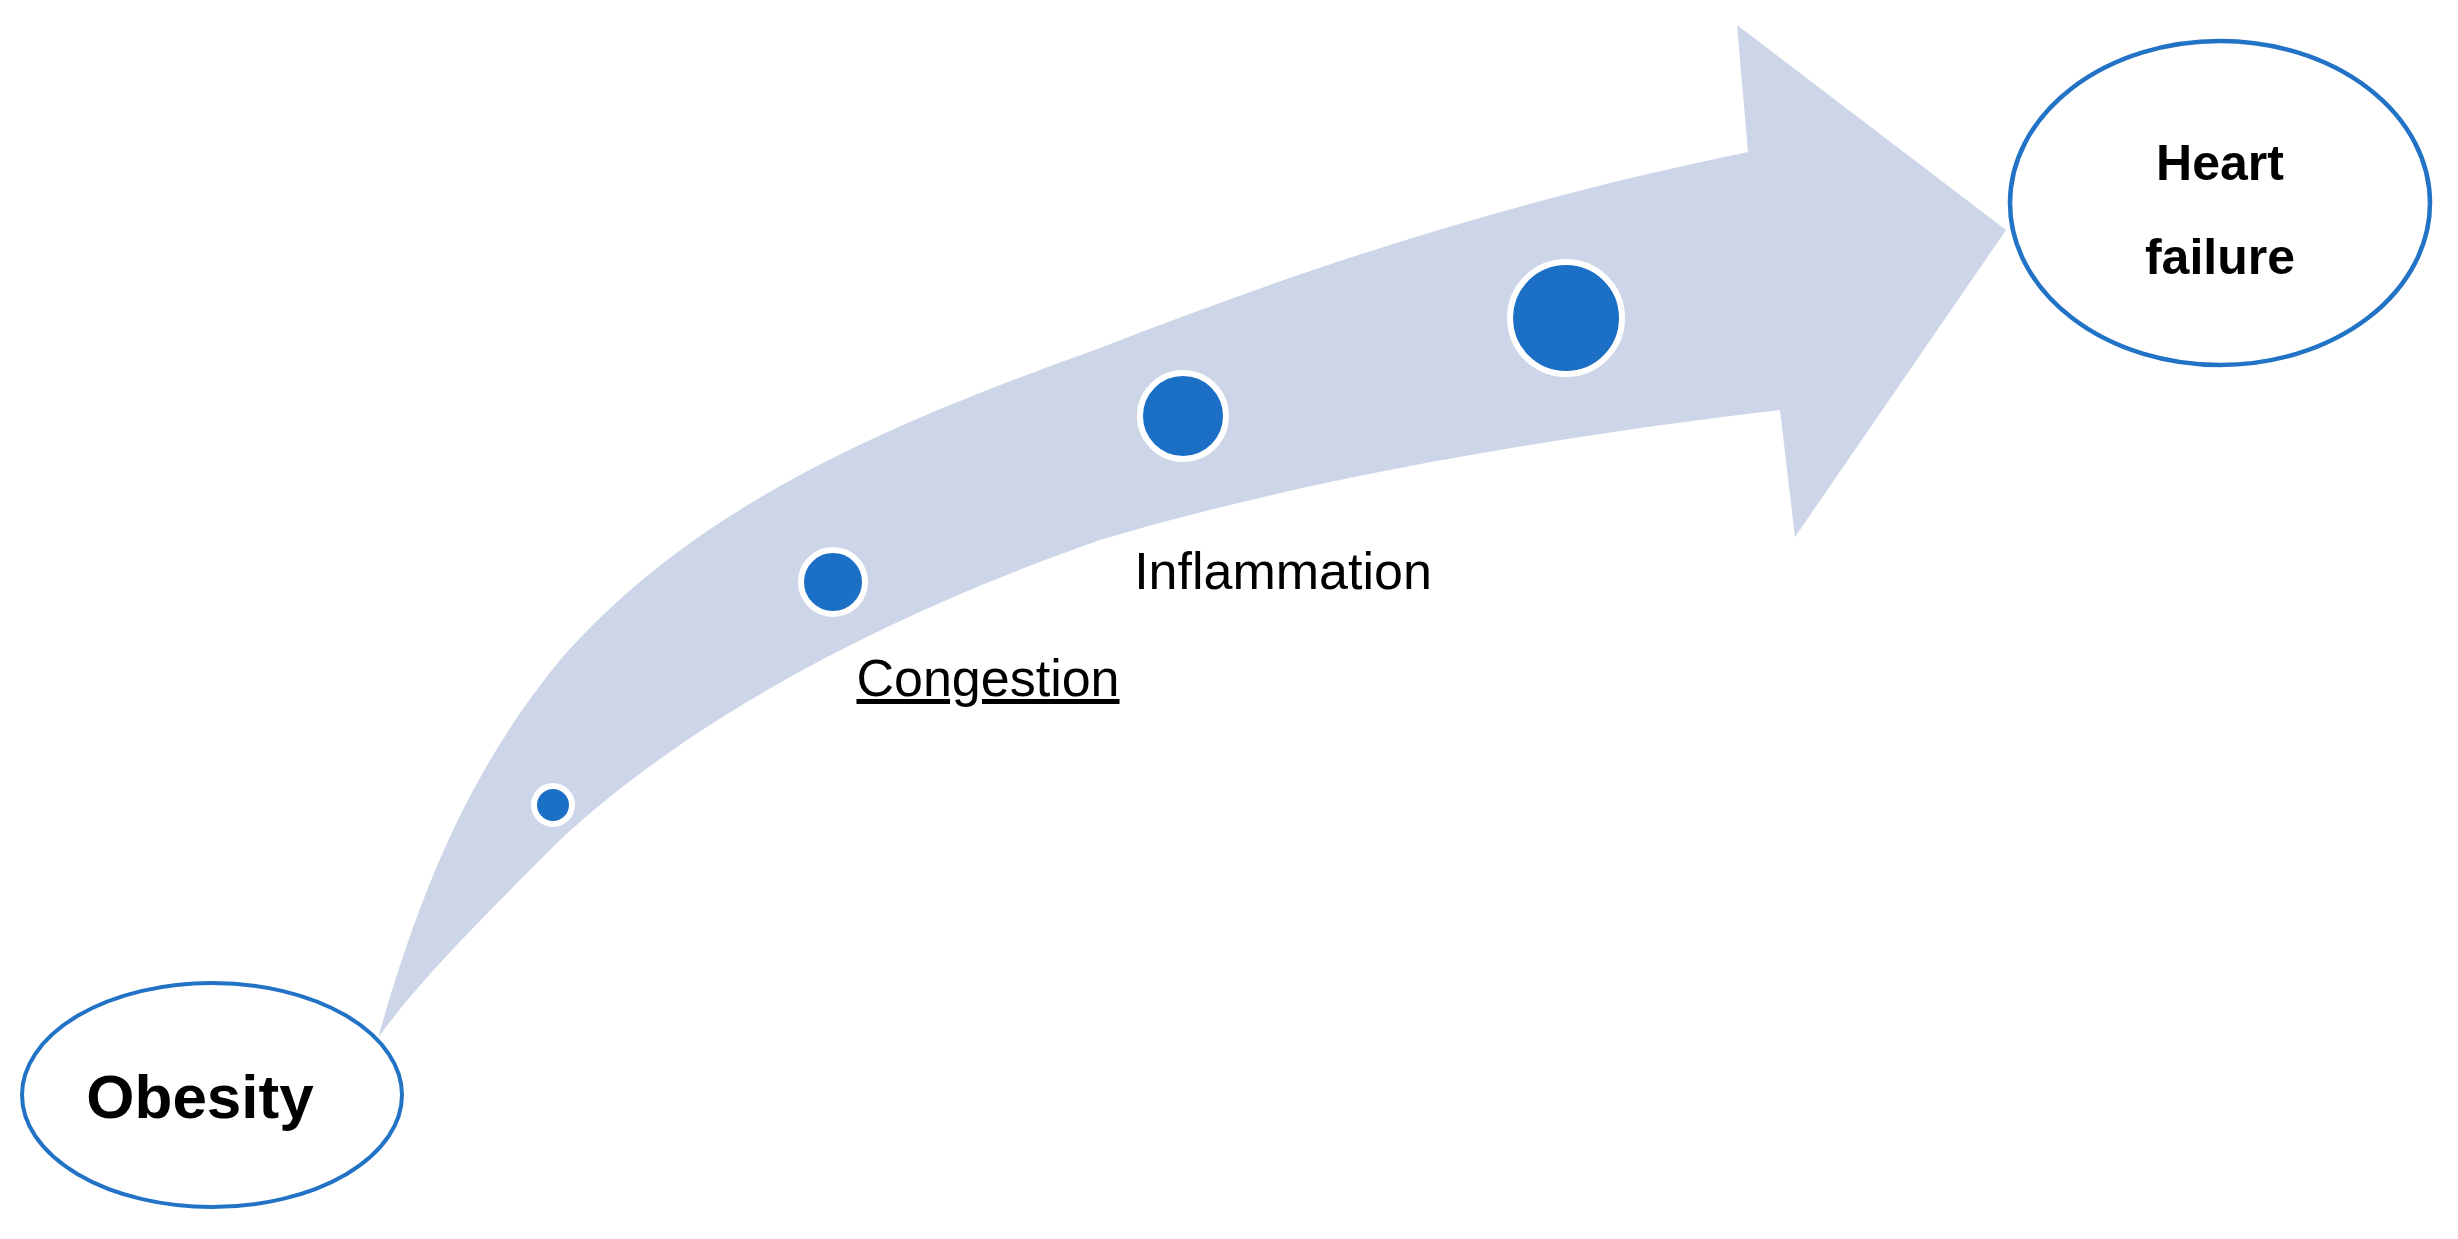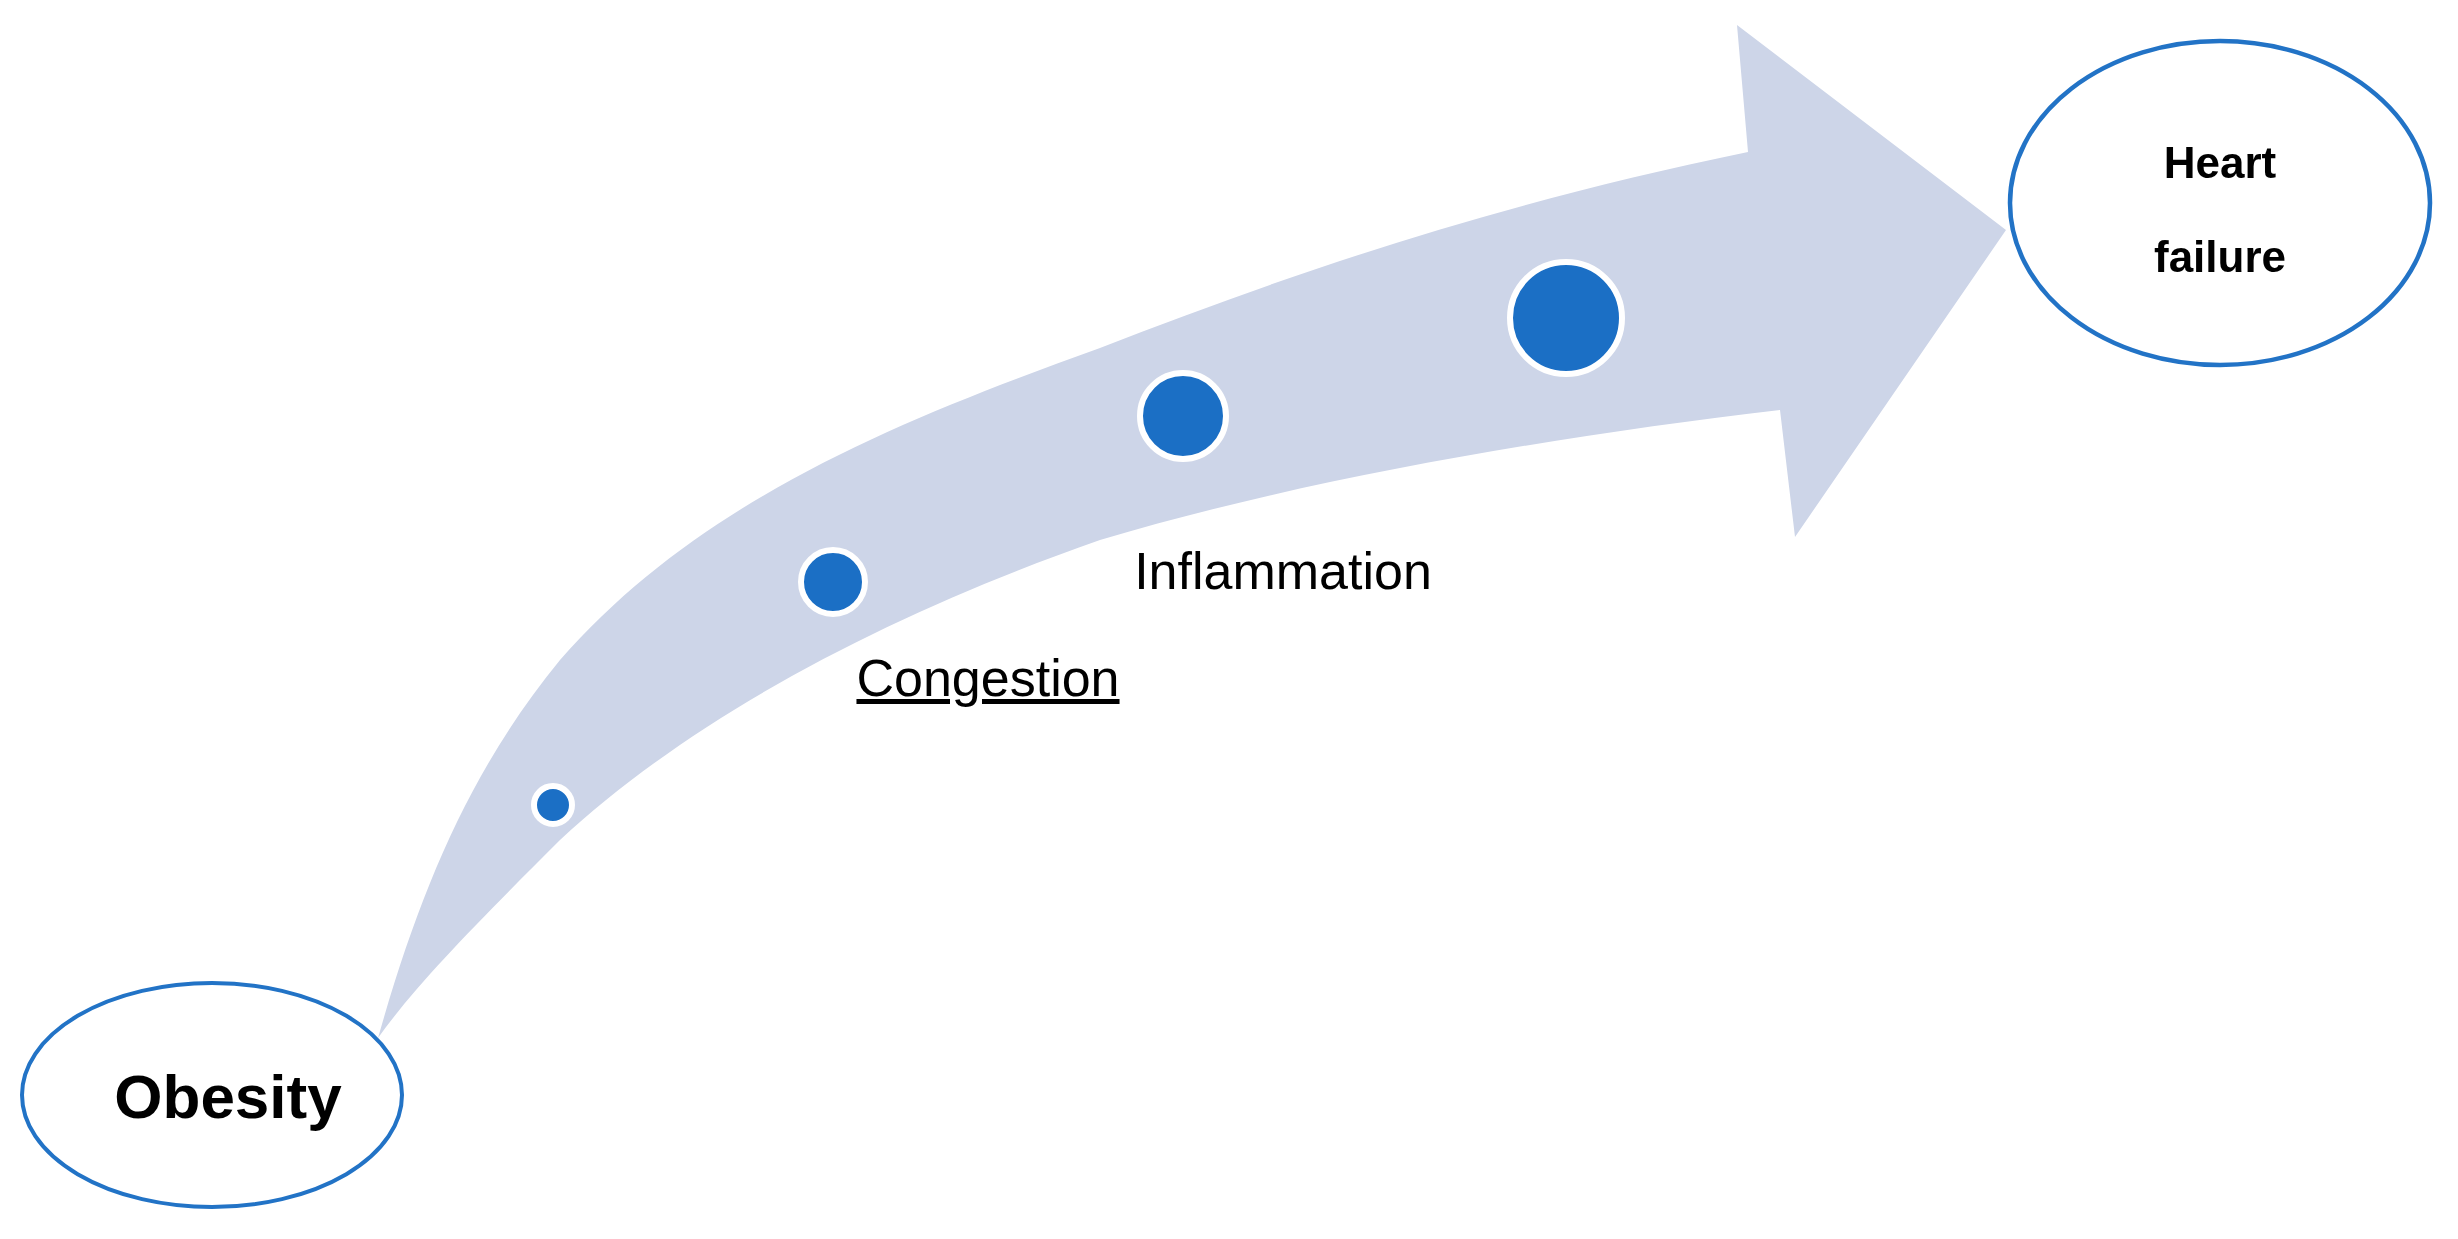--- a/index.html
+++ b/index.html
@@ -25,29 +25,29 @@
     position: absolute;
     transform: translate(-50%, -50%);
     text-align: center;
     white-space: pre-line;
     color: #000000;
   }
   .node-label {
     font-weight: 700;
   }
   .obesity-label {
-    left: 228px;
+    left: 200px;
     top: 1097px;
     font-size: 62px;
     line-height: 80px;
   }
   .heart-failure-label {
     left: 2220px;
     top: 210px;
-    font-size: 44px;
+    font-size: 50px;
     line-height: 94px;
   }
   .stage-label {
     font-weight: 400;
     font-size: 52px;
     line-height: 60px;
   }
   .stage-label-1 { left: 692px;  top: 884px; }
   .stage-label-2 { left: 988px;  top: 678px; text-decoration: underline; }
   .stage-label-3 { left: 1283px; top: 571px; }

